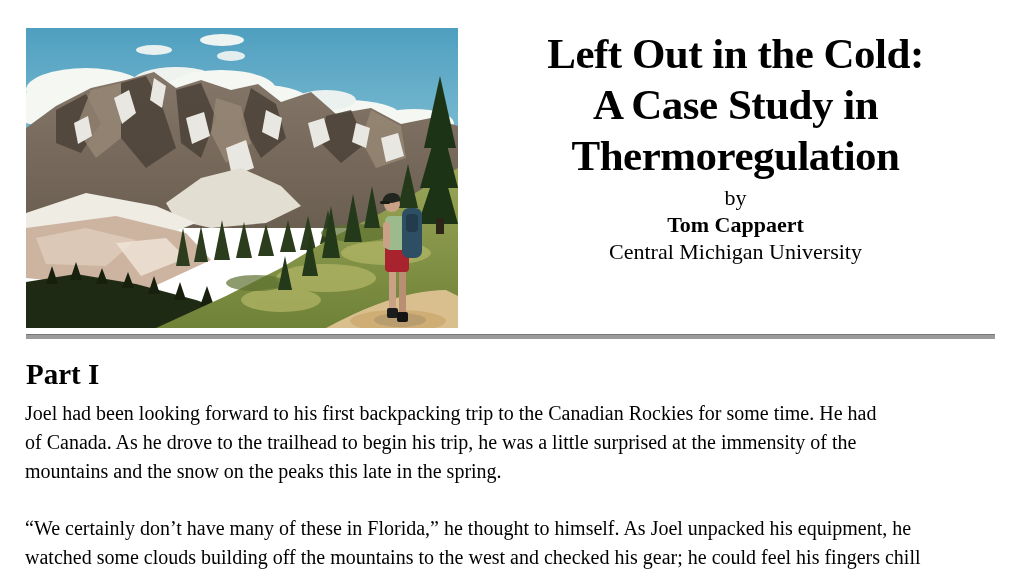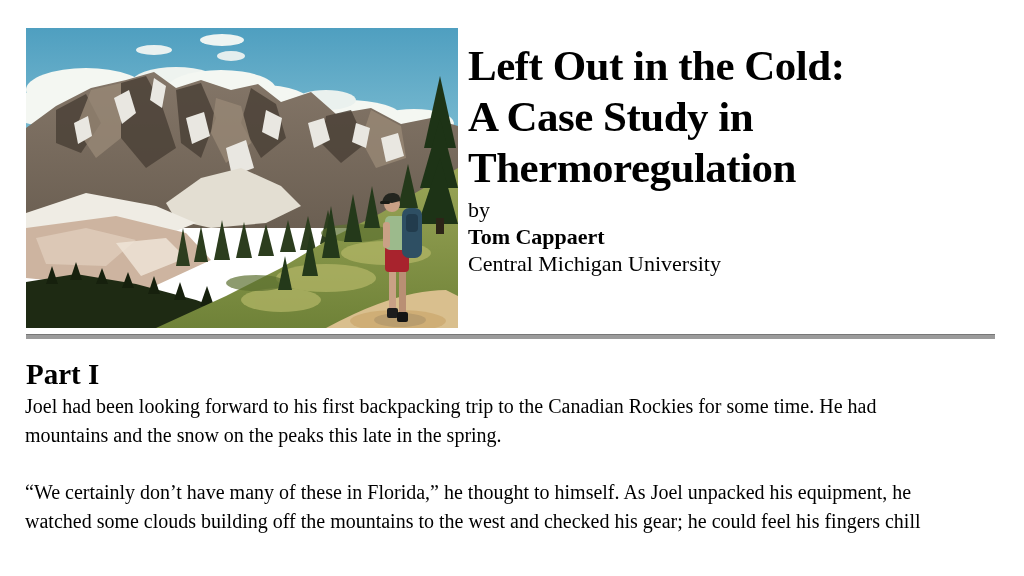--- a/index.html
+++ b/index.html
@@ -5,32 +5,32 @@
   html,body{margin:0;padding:0;background:#ffffff;}
   .page{
     position:relative;width:1024px;height:576px;overflow:hidden;
     background:#ffffff;color:#000;
     font-family:"Liberation Serif", serif;
   }
   
   .photo{position:absolute;left:26px;top:28px;width:432px;height:300px;}
   .photo svg{display:block;width:100%;height:100%;}
   
-  .title-block{position:absolute;left:468px;top:40px;width:535px;text-align:left;}
+  .title-block{position:absolute;left:468px;top:28px;width:535px;text-align:center;}
   .title{font-size:43px;font-weight:bold;line-height:51px;letter-spacing:-0.5px;}
   .byline{margin-top:3px;font-size:22px;line-height:27px;}
   .byline .author{font-weight:bold;}
   
   .rule{position:absolute;left:26px;top:334px;width:969px;height:4px;
         background:#9b9b9b;border-top:1px solid #777;}
   
   .part-heading{position:absolute;left:26px;top:358px;font-size:29px;font-weight:bold;}
   
   .bodytext{position:absolute;left:25px;top:392px;width:990px;font-size:20px;line-height:29px;}
-  .bodytext .para{margin:0 0 28px 0;}
+  .bodytext .para{margin:7px 0 28px 0;}
   .t-line{white-space:nowrap;}
 </style>
 </head>
 <body>
 
 <div class="page">
 
   <div class="photo" title="Hiker with backpack standing on a grassy mountain trail looking at snow-patched peaks of the Canadian Rockies under a blue sky with white clouds">
     <svg viewBox="0 0 432 300" preserveAspectRatio="none">
       <defs>
@@ -200,20 +200,21 @@
     </div>
   </div>
 
   <div class="rule"></div>
 
   <div class="part-heading">Part I</div>
 
   <div class="bodytext">
     <div class="para">
         <div class="t-line">Joel had been looking forward to his first backpacking trip to the Canadian Rockies for some time. He had</div>
+        <div class="t-line">of Canada. As he drove to the trailhead to begin his trip, he was a little surprised at the immensity of the</div>
         <div class="t-line">mountains and the snow on the peaks this late in the spring.</div>
       </div>
     <div class="para">
         <div class="t-line">“We certainly don’t have many of these in Florida,” he thought to himself. As Joel unpacked his equipment, he</div>
         <div class="t-line">watched some clouds building off the mountains to the west and checked his gear; he could feel his fingers chill</div>
       </div>
   </div>
 
 </div>
 

